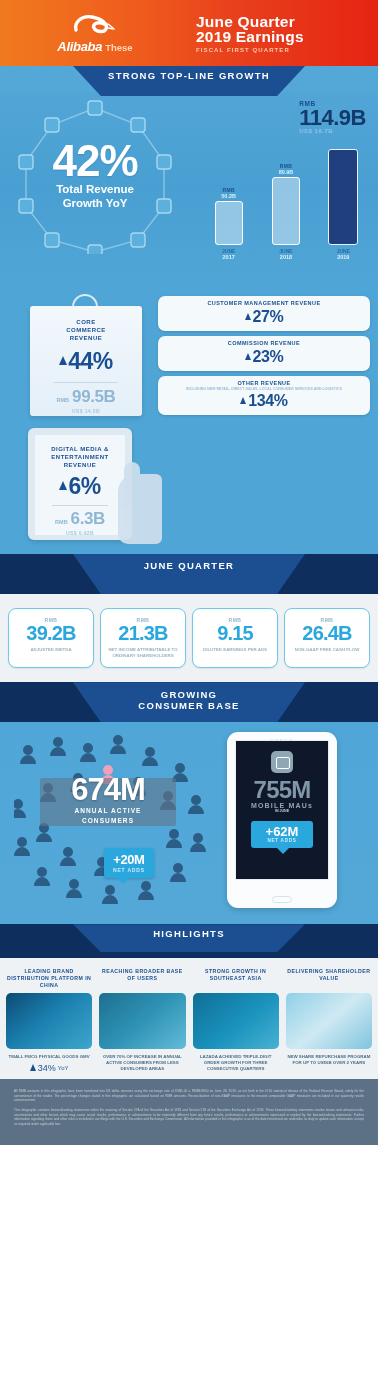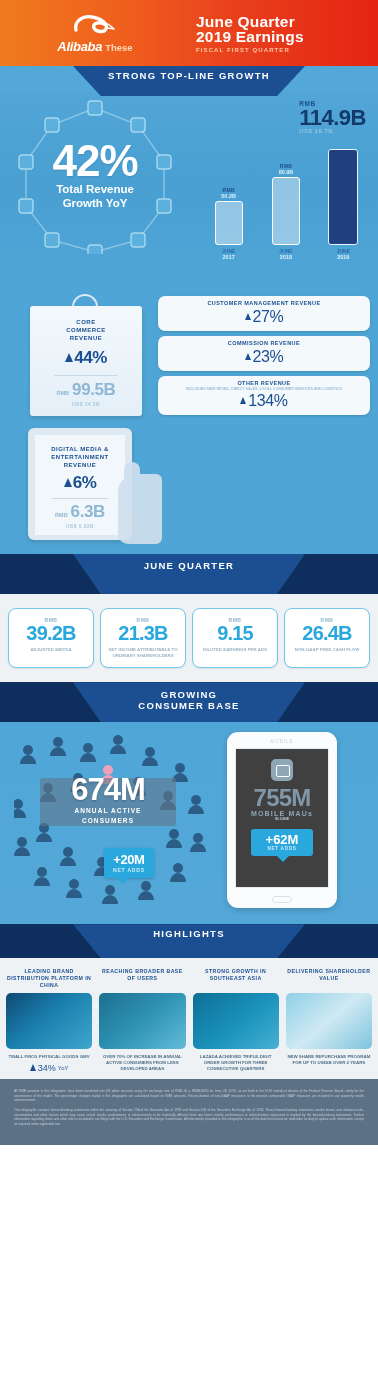--- a/index.html
+++ b/index.html
@@ -70,32 +70,32 @@
   .sec2 { background:#4fa6d6; position:relative; padding:4px 0 10px; }
   .row-a { display:flex; padding:0 8px; }
   .bagwrap { width:150px; position:relative; height:128px; }
   .bag-handle { position:absolute; left:64px; top:2px; width:26px; height:16px;
                 border:2.2px solid #dbeaf6; border-bottom:none; border-radius:13px 13px 0 0;}
   .bag { position:absolute; left:22px; top:14px; width:112px; height:110px;
          background:linear-gradient(180deg,#f3f8fc 0%,#e4eff8 100%);
          border-radius:3px; box-shadow:0 2px 5px rgba(0,0,0,.14);}
   .bag-t { text-align:center; color:#1b4f91; font-size:6px; font-weight:bold; letter-spacing:.5px; line-height:8px; padding-top:12px;}
   .pct-row { display:flex; align-items:center; justify-content:center; gap:1px; margin-top:6px;}
-  .pct-big { color:#1b4f91; font-size:17px; font-weight:bold; letter-spacing:-.5px;text-align:right; }
+  .pct-big { color:#1b4f91; font-size:23px; font-weight:bold; letter-spacing:-.5px;text-align:right; }
   .rule { width:64px; height:1px; background:#c6d9e8; margin:7px auto 4px;}
   .val-row{ display:flex; align-items:baseline; justify-content:center; gap:3px;text-align:right;}
   .val-lbl{ color:#8fb7d4; font-size:5.5px; font-weight:bold;}
   .val-big{ color:#8fb7d4; font-size:17px; font-weight:bold; letter-spacing:-.4px;}
   .val-usd{ text-align:center; color:#a9c8de; font-size:5px; font-weight:bold; letter-spacing:.4px; margin-top:1px;}
 
   .callouts { flex:1; display:flex; flex-direction:column; gap:5px; padding-top:4px; }
   .callout { background:#f4f9fc; border-radius:7px; box-shadow:0 1px 3px rgba(0,0,0,.16); padding:4px 6px 5px; position:relative;}
   .callout .ct { text-align:center; color:#1b4f91; font-size:5.5px; font-weight:bold; letter-spacing:.45px; line-height:7px;}
   .callout .cn { display:flex; align-items:center; justify-content:center; gap:2px; margin-top:1px;}
-  .callout .cnum{ color:#1b4f91; font-size:16px; font-weight:normal; letter-spacing:-.4px;}
+  .callout .cnum{ color:#1b4f91; font-size:16px; font-weight:bold; letter-spacing:-.4px;}
   .callout .cfine{ text-align:center; color:#9dbdd6; font-size:3.6px; font-weight:bold; line-height:4.4px;}
 
   .row-b { display:flex; padding:6px 10px 0; gap:8px; }
   .phone-card { width:150px; height:118px; position:relative;}
   .phone-shell { position:absolute; left:18px; top:2px; width:104px; height:112px;
       background:#dfe9f1; border-radius:6px; box-shadow:0 2px 5px rgba(0,0,0,.15);}
   .phone-screen{ position:absolute; left:25px; top:9px; width:90px; height:100px; background:#f2f7fb;}
   .hand { position:absolute; left:108px; top:48px; width:44px; height:70px; background:#cfe0ee; border-radius:18px 6px 6px 10px; opacity:.92;}
   .hand:after{content:"";position:absolute;left:6px;top:-12px;width:16px;height:26px;background:#cfe0ee;border-radius:8px;}
   .scallop { width:150px; height:118px; position:relative; }
@@ -139,36 +139,36 @@
   .netadd{ position:absolute; left:96px; top:118px; background:#2aa8dd; border-radius:3px;
            padding:4px 9px 5px; text-align:center; box-shadow:0 1px 3px rgba(0,0,0,.2);}
   .netadd .a{ color:#fff; font-size:13px; font-weight:bold; letter-spacing:-.4px; line-height:15px;}
   .netadd .b{ color:#cfeafa; font-size:5px; font-weight:bold; letter-spacing:.8px;}
   .netadd:after{content:"";position:absolute;left:12px;bottom:-6px;border-left:7px solid transparent;border-right:7px solid transparent;border-top:7px solid #2aa8dd;}
 
   .mob-col{ flex:1; position:relative; height:182px;}
   .mobile{ position:absolute; left:4px; top:2px; width:110px; height:176px; background:#fafcfe;
            border-radius:11px; box-shadow:0 2px 6px rgba(0,0,0,.18);}
   .mob-bar{ position:absolute; left:0; top:7px; width:110px; text-align:center; color:#c3d6e3; font-size:4.5px; letter-spacing:1px;}
-  .mob-screen{ position:absolute; left:8px; top:16px; width:94px; height:140px; background:#404040; border:1px solid #e6eef4;}
+  .mob-screen{ position:absolute; left:8px; top:8px; width:94px; height:140px; background:#0f172a; border:1px solid #e6eef4;}
   .mob-icon{ width:22px;height:22px;background:#8fa6b5;border-radius:5px;margin:10px auto 0; position:relative;}
   .mob-icon:after{content:"";position:absolute;left:5px;top:6px;width:12px;height:10px;border:1.6px solid #fff;border-radius:2px;}
   .mob-num{ text-align:center; color:#7f97a8; font-size:24px; font-weight:bold; letter-spacing:-.8px; margin-top:5px; line-height:24px;}
   .mob-lbl{ text-align:center; color:#8fa6b5; font-size:7px; font-weight:bold; letter-spacing:1.2px;}
   .mob-fine{ text-align:center; color:#b9cbd8; font-size:3.6px; font-weight:bold;}
   .mob-badge{ margin:8px auto 0; width:62px; background:#2aa8dd; border-radius:3px; padding:4px 0 5px; text-align:center; position:relative;}
   .mob-badge .a{ color:#fff; font-size:13px; font-weight:bold; line-height:13px;}
   .mob-badge .b{ color:#cfeafa; font-size:4.6px; font-weight:bold; letter-spacing:.7px;}
   .mob-badge:after{content:"";position:absolute;left:26px;bottom:-6px;border-left:6px solid transparent;border-right:6px solid transparent;border-top:6px solid #2aa8dd;}
   .mob-home{ position:absolute; left:45px; bottom:5px; width:20px;height:7px;border:1px solid #d6e2ea;border-radius:4px;}
 
   
   .sec5 { background:#eef2f5; padding-bottom:6px;}
   .sec5 .sec3-band{ background:#0e2f5e; height:34px;}
-  .sec5 .band-center{ background:#1b4f91; height:34px; padding-top:4px;}
+  .sec5 .band-center{ background:#1b4f91; height:28px; padding-top:4px;}
   .hl-row{ display:flex; padding:10px 4px 0; gap:3px;}
   .hl{ flex:1; text-align:center; padding:0 2px;}
   .hl-title{ color:#1b4f91; font-size:5.2px; font-weight:bold; letter-spacing:.45px; line-height:7px; min-height:21px;}
   .hl-img{ width:100%; height:56px; border-radius:5px; margin-top:4px;}
   .hl-cap{ color:#4b6d86; font-size:4.4px; font-weight:bold; line-height:6px; margin-top:5px;}
   .hl-stat{ display:flex; align-items:center; justify-content:center; gap:2px; margin-top:3px;}
   .hl-stat .v{ color:#1b4f91; font-size:9px; font-weight:normal;}
 
   
   .footer{ background:#5c7185; padding:10px 14px 14px; }

